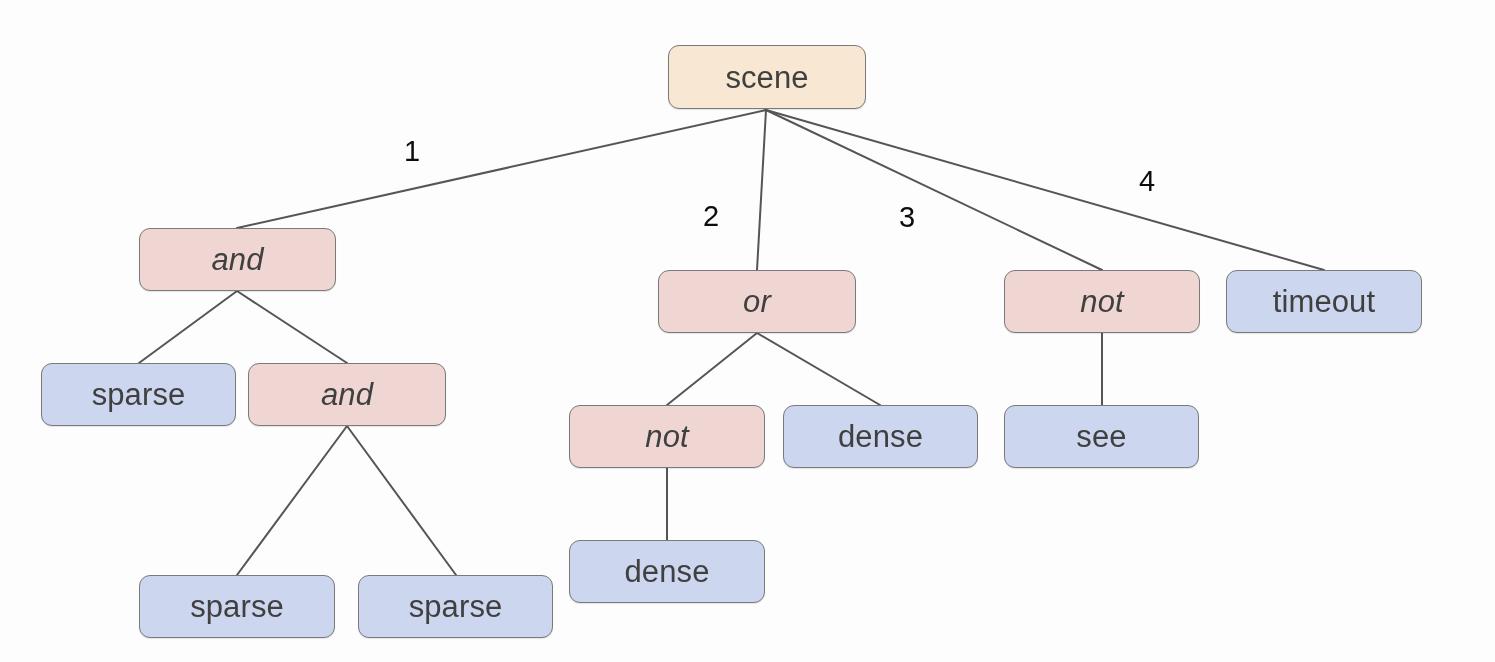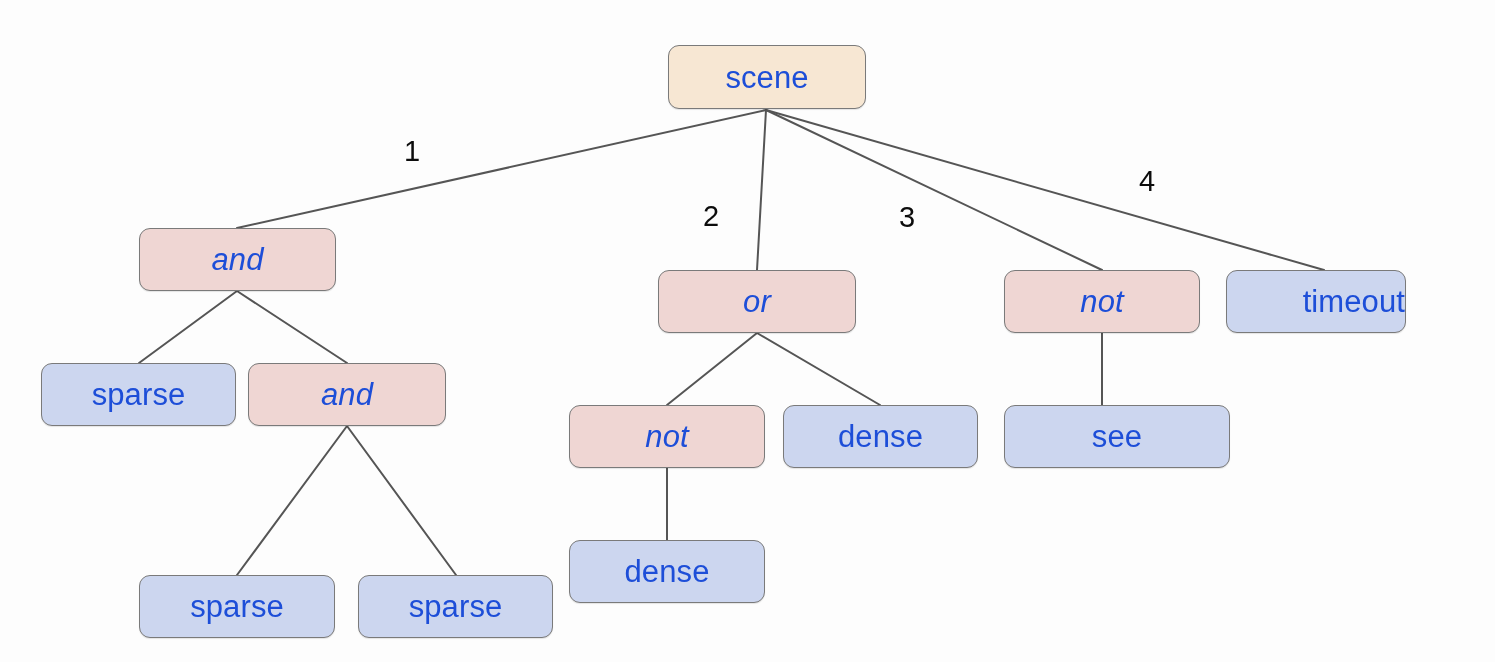--- a/index.html
+++ b/index.html
@@ -27,21 +27,21 @@
   }
   .node {
     position: absolute;
     box-sizing: border-box;
     border: 1.6px solid #7a7a7a;
     border-radius: 11px;
     display: flex;
     align-items: center;
     justify-content: center;
     font-size: 31px;
-    color: #1d4ed8;
+    color: #404040;
     line-height: 1;
     letter-spacing: 0.1px;
     box-shadow: 0 1px 1px rgba(0,0,0,0.10);
   }
   .node.root { background: #f7e7d3; }
   .node.op   { background: #efd6d3; font-style: italic; }
   .node.leaf { background: #ccd6ef; }
   .edge-label {
     position: absolute;
     font-size: 29px;
@@ -95,24 +95,24 @@
       </div>
       <div class="node leaf" style="left: 783px; top: 405px; width: 195px; height: 63px;">
         <span>dense</span>
       </div>
       <div class="node leaf" style="left: 569px; top: 540px; width: 196px; height: 63px;">
         <span>dense</span>
       </div>
       <div class="node op" style="left: 1004px; top: 270px; width: 196px; height: 63px;">
         <span>not</span>
       </div>
-      <div class="node leaf" style="left: 1004px; top: 405px; width: 226px; height: 63px;">
+      <div class="node leaf" style="left: 1004px; top: 405px; width: 195px; height: 63px;">
         <span>see</span>
       </div>
-      <div class="node leaf" style="left: 1226px; top: 270px; width: 180px; height: 63px; justify-content: flex-end;">
+      <div class="node leaf" style="left: 1226px; top: 270px; width: 196px; height: 63px;">
         <span>timeout</span>
       </div>
     </div>
   <div id="label-layer">
       <div class="edge-label" style="left: 404px; top: 137px;">1</div>
       <div class="edge-label" style="left: 703px; top: 202px;">2</div>
       <div class="edge-label" style="left: 899px; top: 203px;">3</div>
       <div class="edge-label" style="left: 1139px; top: 167px;">4</div>
     </div>
 </div>

